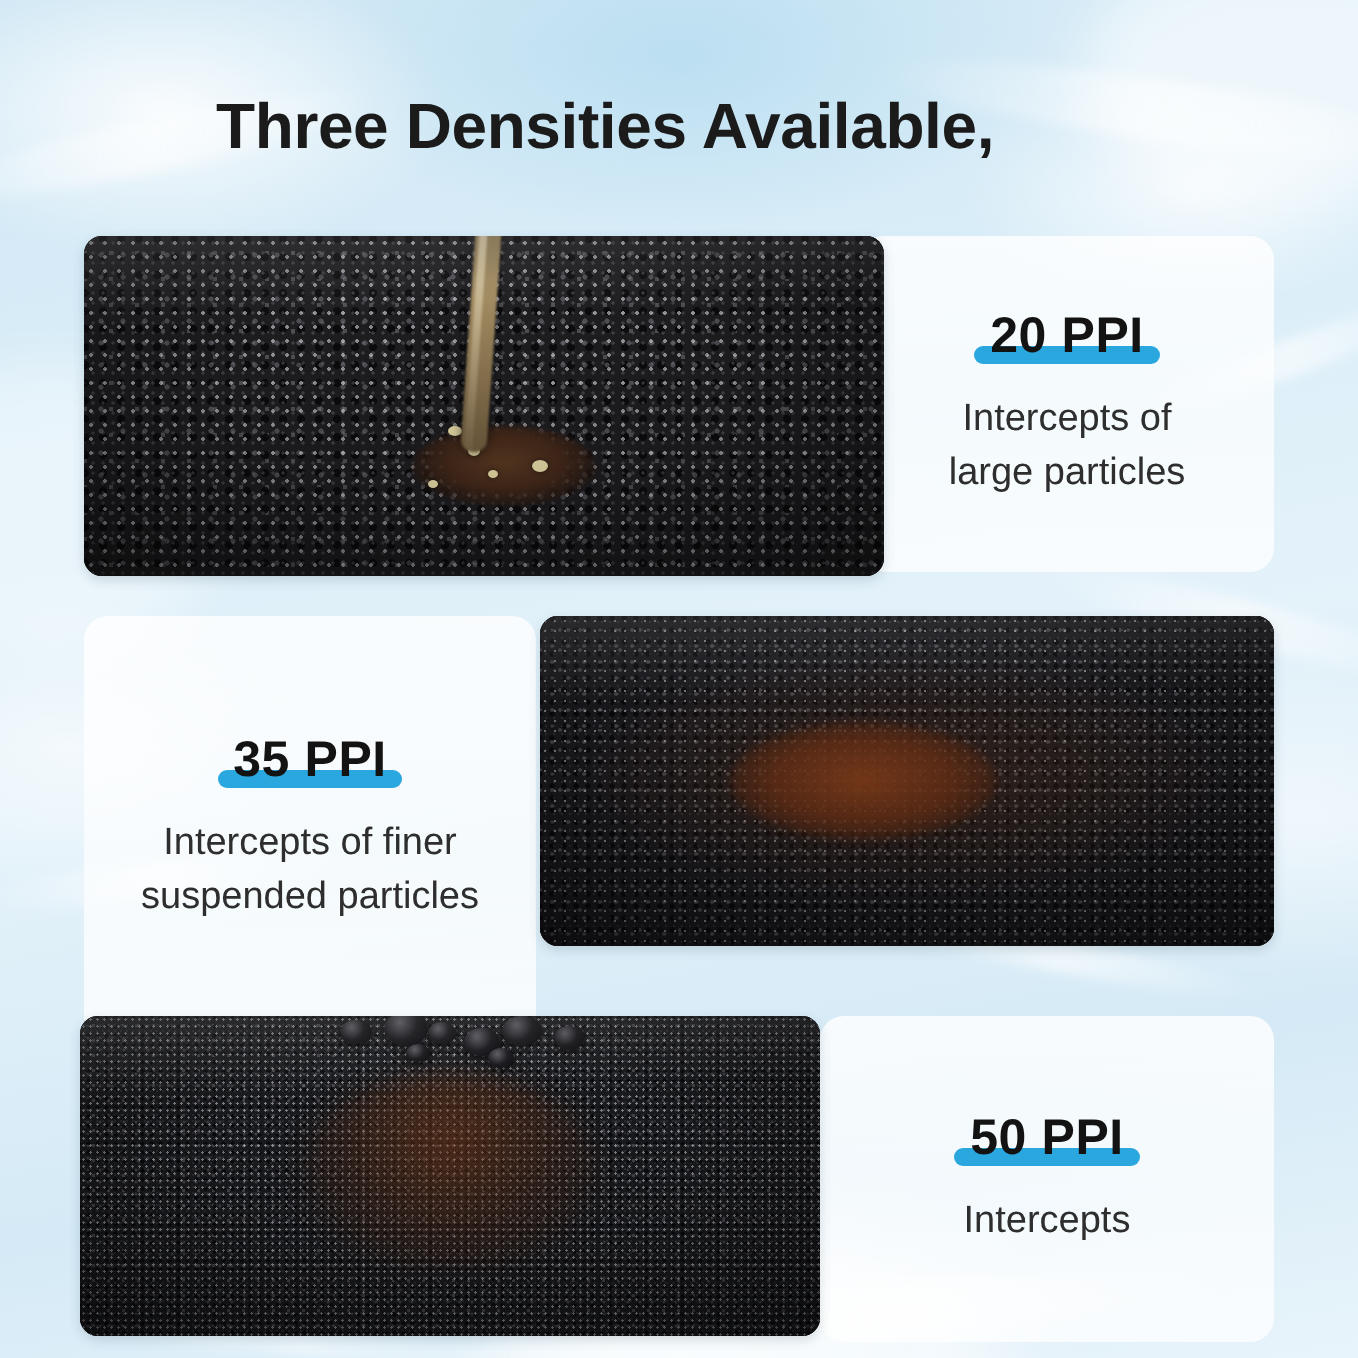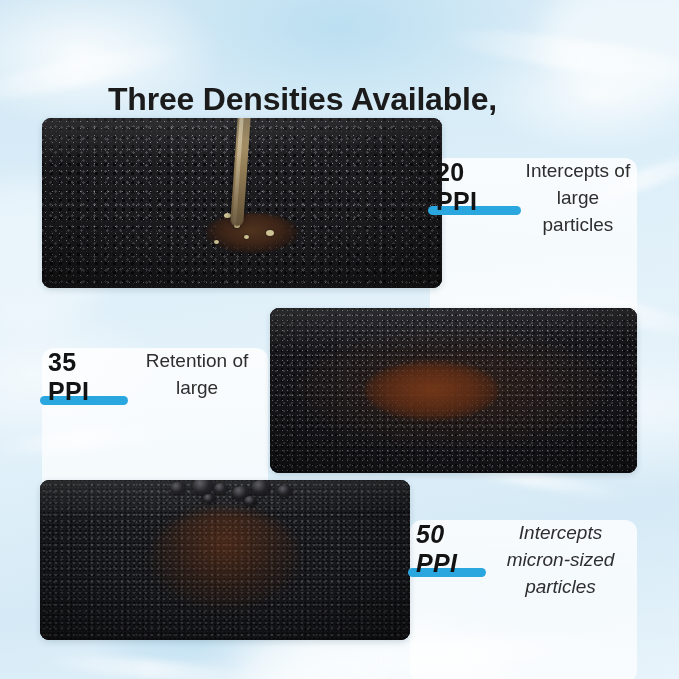--- a/index.html
+++ b/index.html
@@ -35,27 +35,27 @@
   .r8{left:430px;top:470px;width:200px;height:16px;transform:rotate(10deg);}
   .blob{position:absolute;border-radius:50%;filter:blur(14px);pointer-events:none;}
   .b1{left:540px;top:-30px;width:200px;height:130px;background:rgba(255,255,255,.55);}
   .b2{left:-60px;top:180px;width:170px;height:150px;background:rgba(255,255,255,.4);}
   .b3{left:240px;top:620px;width:260px;height:120px;background:rgba(255,255,255,.45);}
 
   
   .heading{position:absolute;left:108px;top:22px;width:540px;
     font-size:32px;font-weight:bold;line-height:1.25;color:#1b1b1b;
     letter-spacing:-.2px;}
-  .heading span{display:block;margin-top:36px;}
+  .heading span{display:block;}
 
   
   .row{position:absolute;left:0;width:679px;}
   #row1{top:112px;height:180px;}
   #row2{top:302px;height:180px;}
-  #row3{top:476px;height:172px;font-style:italic;}
+  #row3{top:504px;height:172px;}
 
   
   .photo{position:absolute;border-radius:9px;overflow:hidden;
     background:#16161a;box-shadow:0 2px 6px rgba(40,70,90,.18);}
   .foam{position:absolute;inset:0;}
   
   .foam.coarse{
     background-color:#1d1d20;
     background-image:
       radial-gradient(rgba(235,235,240,.55) 18%, transparent 19%),
@@ -117,21 +117,21 @@
   .stain3{position:absolute;left:30%;top:18%;width:40%;height:62%;border-radius:50%;
     background:radial-gradient(ellipse at 50% 35%, rgba(120,58,24,.55) 0%, rgba(92,46,22,.34) 45%, rgba(60,32,18,.12) 75%, rgba(40,24,14,0) 100%);
     filter:blur(5px);}
   .drop{position:absolute;border-radius:50%;
     background:radial-gradient(circle at 36% 30%, #5a5a62 0%, #16161a 48%, #05050a 100%);
     box-shadow:0 1px 3px rgba(0,0,0,.7);}
 
   
   .card{position:absolute;border-radius:12px;
     background:linear-gradient(180deg, rgba(255,255,255,.82) 0%, rgba(255,255,255,.68) 55%, rgba(255,255,255,.78) 100%);
-    display:flex;flex-direction:row;align-items:flex-start;justify-content:center;margin-top:40px;}
+    display:flex;flex-direction:column;align-items:center;justify-content:center;}
   .ppi-wrap{position:relative;display:inline-block;margin-bottom:14px;}
   .ppi{position:relative;z-index:2;font-size:25px;font-weight:bold;color:#131313;
     letter-spacing:.3px;padding:0 6px;}
   .ppi-bar{position:absolute;left:-2px;right:-2px;bottom:1px;height:9px;border-radius:5px;z-index:1;}
   .desc{font-size:19px;color:#2e2e2e;line-height:1.42;text-align:center;}
   .desc span{display:block;}
 </style>
 </head>
 <body>
 
@@ -182,21 +182,22 @@
   </div>
 
   <div class="row" id="row2">
 
     <div class="card" style="left:42px;top:6px;width:226px;height:212px;">
       <div class="ppi-wrap">
         <div class="ppi-bar" style="background:#2ba7e0;"></div>
         <div class="ppi">35 PPI</div>
       </div>
       <div class="desc">
-        <span>Retention of large</span>
+        <span>Intercepts of finer</span>
+        <span>suspended particles</span>
       </div>
     </div>
 
     <div class="photo" style="left:270px;top:6px;width:367px;height:165px;">
       <div class="foam medium"></div>
       <div class="haze2"></div>
       <div class="stain2"></div>
       <div class="vig"></div>
       <div class="sheen"></div>
     </div>
@@ -204,21 +205,20 @@
 
   <div class="row" id="row3">
 
     <div class="card" style="left:410px;top:4px;width:227px;height:163px;">
       <div class="ppi-wrap">
         <div class="ppi-bar" style="background:#2ba7e0;"></div>
         <div class="ppi">50 PPI</div>
       </div>
       <div class="desc">
         <span>Intercepts</span>
-        <span>micron-sized particles</span>
       </div>
     </div>
 
     <div class="photo" style="left:40px;top:4px;width:370px;height:160px;">
       <div class="foam fine"></div>
       <div class="stain3"></div>
       <div class="drop" style="left:35%;top:1%;width:16px;height:12px;"></div>
       <div class="drop" style="left:41%;top:-1%;width:22px;height:17px;"></div>
       <div class="drop" style="left:47%;top:2%;width:14px;height:11px;"></div>
       <div class="drop" style="left:52%;top:4%;width:18px;height:14px;"></div>

